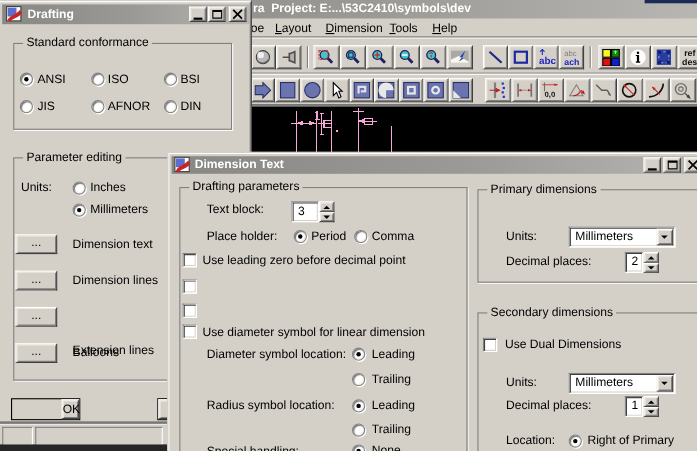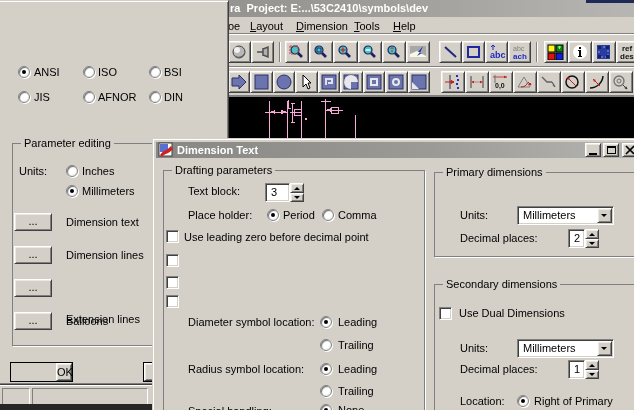--- a/index.html
+++ b/index.html
@@ -315,21 +315,43 @@
   </div>
 
   <div class="abs" style="left:0;top:385px;width:634px;height:25px;background:#d4d0c8;box-shadow:inset 0 1px 0 #ffffff;">
     <div class="abs" style="left:2px;top:3px;width:28px;height:17px;border:1px solid;border-color:#808080 #ffffff #ffffff #808080;"></div>
     <div class="abs" style="left:32px;top:3px;width:116px;height:17px;border:1px solid;border-color:#808080 #ffffff #ffffff #808080;"></div>
     <div class="abs" style="left:0;top:19px;width:634px;height:6px;background:#262626;"></div>
   </div>
 </div>
 
 <div class="abs raised2" id="drafting" style="left:-2px;top:0;width:231px;height:385px;">
-
+  <div class="abs tbar" style="left:3px;top:3px;width:225px;height:18px;">
+    <svg class="abs" style="left:3px;top:1px;" width="16" height="16" viewBox="0 0 16 16">
+      <rect x="1" y="1" width="13" height="13" fill="#fff" stroke="#404040"></rect>
+      <rect x="2" y="2" width="8" height="8" fill="#5a6ecf"></rect>
+      <path d="M2 13 C5 8 9 9 13 4 L15 7 C11 12 7 11 4 15 Z" fill="#cc2222"></path>
+    </svg>
+    <div class="abs" style="left:23px;top:3px;font-size:11px;">Drafting</div>
+    <div class="cap" style="left:170px;top:2px;">
+        <div class="abs" style="left:3px;top:9px;width:8px;height:2px;background:#000;"></div>
+      </div>
+    <div class="cap" style="left:187px;top:2px;">
+        <div class="abs" style="left:3px;top:2px;width:9px;height:8px;border:1px solid #000;border-top-width:2px;"></div>
+      </div>
+    <div class="cap" style="left:206px;top:2px;">
+      <svg width="14" height="12" viewBox="0 0 14 12">
+          <path d="M3 2 L11 10 M11 2 L3 10" stroke="#000" stroke-width="1.6"></path>
+        </svg>
+    </div>
+  </div>
+
+  <div class="abs group" style="left:13px;top:38px;width:199px;height:79px;">
+    <div class="glabel">Standard conformance</div>
+  </div>
   <div class="radio sel" style="left:19px;top:65px;"></div>
     <div class="lab" style="left:35px;top:65px;">ANSI</div>
   <div class="radio" style="left:84px;top:65px;"></div>
     <div class="lab" style="left:99px;top:65px;">ISO</div>
   <div class="radio" style="left:150px;top:65px;"></div>
     <div class="lab" style="left:165px;top:65px;">BSI</div>
   <div class="radio" style="left:19px;top:90px;"></div>
     <div class="lab" style="left:35px;top:90px;">JIS</div>
   <div class="radio" style="left:84px;top:90px;"></div>
     <div class="lab" style="left:99px;top:90px;">AFNOR</div>
@@ -398,20 +420,21 @@
   <div class="lab" style="left:35px;top:70px;">Place holder:</div>
   <div class="radio sel" style="left:114px;top:70px;"></div>
     <div class="lab" style="left:130px;top:70px;">Period</div>
   <div class="radio" style="left:169px;top:70px;"></div>
     <div class="lab" style="left:185px;top:70px;">Comma</div>
   <div class="check" style="left:13px;top:91px;"></div>
     <div class="lab" style="left:31px;top:92px;">Use leading zero before decimal point</div>
   <div class="check" style="left:13px;top:115px;"></div>
   <div class="check" style="left:13px;top:137px;"></div>
   <div class="check" style="left:13px;top:156px;"></div>
+    <div class="lab" style="left:31px;top:157px;">Use diameter symbol for linear dimension</div>
   <div class="lab" style="left:35px;top:177px;">Diameter symbol location:</div>
   <div class="radio sel" style="left:167px;top:177px;"></div>
     <div class="lab" style="left:185px;top:177px;">Leading</div>
   <div class="radio" style="left:167px;top:200px;"></div>
     <div class="lab" style="left:185px;top:200px;">Trailing</div>
   <div class="lab" style="left:35px;top:224px;">Radius symbol location:</div>
   <div class="radio sel" style="left:167px;top:224px;"></div>
     <div class="lab" style="left:185px;top:224px;">Leading</div>
   <div class="radio" style="left:167px;top:246px;"></div>
     <div class="lab" style="left:185px;top:246px;">Trailing</div>

